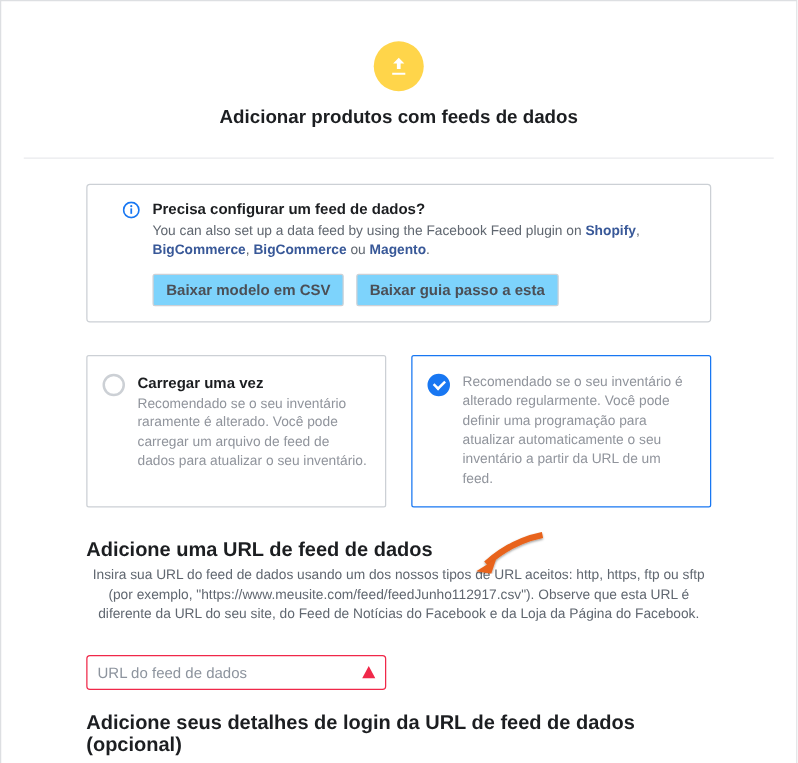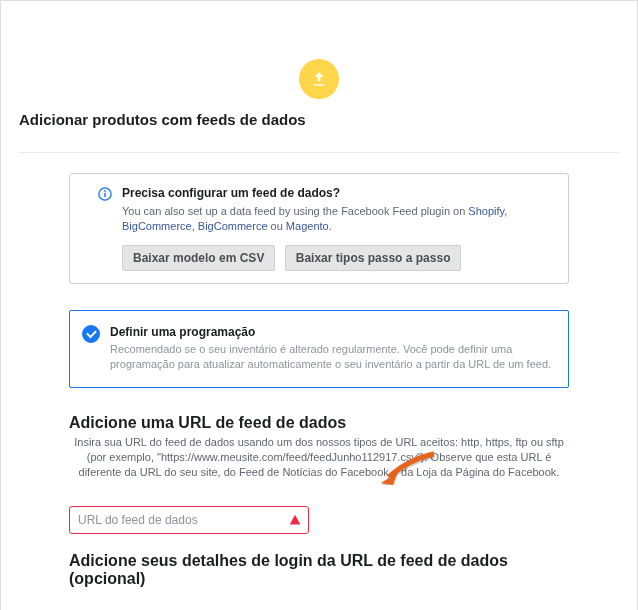--- a/index.html
+++ b/index.html
@@ -11,24 +11,23 @@
   }
   .page {
     width: 638px;
     background: #fff;
     border: 1px solid #dddfe2;
     margin: 0 auto;
     padding: 0 18px 20px;
     min-height: 610px;
   }
   .header {
-    text-align: left;
+    text-align: center;
     padding: 32px 0 18px;
     border-bottom: 1px solid #e9eaed;
-    margin-top: 26px;
   }
   .upload-circle {
     width: 40px; height: 40px;
     background: #ffd54a;
     border-radius: 50%;
     margin: 0 auto 12px;
     display: flex; align-items: center; justify-content: center;
   }
   .upload-circle svg { width: 18px; height: 18px; fill: #fff; }
   .header h2 {
@@ -61,24 +60,24 @@
     font-size: 12px;
     font-weight: 600;
     margin-bottom: 4px;
   }
   .info-text {
     font-size: 11px;
     color: #606770;
     line-height: 1.4;
     margin-bottom: 10px;
   }
-  .info-text a { color: #385898; text-decoration: none; font-weight: 400; }
+  .info-text a { color: #385898; text-decoration: none; font-weight: 700; }
   .btn {
     display: inline-block;
-    background: #e5e5e5;
+    background: #7dd3fc;
     border: 1px solid #ccd0d5;
     border-radius: 2px;
     padding: 5px 10px;
     font-size: 12px;
     font-weight: 600;
     color: #4b4f56;
     cursor: pointer;
     margin-right: 6px;
   }
   .section-title {
@@ -196,29 +195,33 @@
             <circle cx="8" cy="4.5" r="1" fill="#1877f2"></circle>
             <rect x="7.2" y="6.5" width="1.6" height="5" fill="#1877f2"></rect>
           </svg>
       </div>
       <div class="info-content">
         <div class="info-title">Precisa configurar um feed de dados?</div>
         <div class="info-text">
           <span>You can also set up a data feed by using the Facebook Feed plugin on </span><a href="#">Shopify</a><span>, </span><a href="#">BigCommerce</a><span>, </span><a href="#">BigCommerce</a><span> ou </span><a href="#">Magento</a><span>.</span>
         </div>
         <button class="btn">Baixar modelo em CSV</button>
-        <button class="btn">Baixar tipos passo a passo</button>
+        <button class="btn">Baixar guia passo a esta</button>
       </div>
     </div>
 
 
     <div class="option-row">
+      <div class="option-card">
+        <div class="radio"></div>
+        <div class="option-title">Carregar uma vez</div>
+        <div class="option-desc">Recomendado se o seu inventário raramente é alterado. Você pode carregar um arquivo de feed de dados para atualizar o seu inventário.</div>
+      </div>
       <div class="option-card selected">
         <div class="radio checked"></div>
-        <div class="option-title">Definir uma programação</div>
         <div class="option-desc">Recomendado se o seu inventário é alterado regularmente. Você pode definir uma programação para atualizar automaticamente o seu inventário a partir da URL de um feed.</div>
       </div>
     </div>
 
     <div class="field-block">
       <div class="field-label">Adicione uma URL de feed de dados</div>
       <div class="field-desc">Insira sua URL do feed de dados usando um dos nossos tipos de URL aceitos: http, https, ftp ou sftp (por exemplo, "https://www.meusite.com/feed/feedJunho112917.csv"). Observe que esta URL é diferente da URL do seu site, do Feed de Notícias do Facebook e da Loja da Página do Facebook.</div>
       <div class="input-wrap">
         <input class="text-input" type="text" placeholder="URL do feed de dados" style="">
         <span class="warn-icon">

